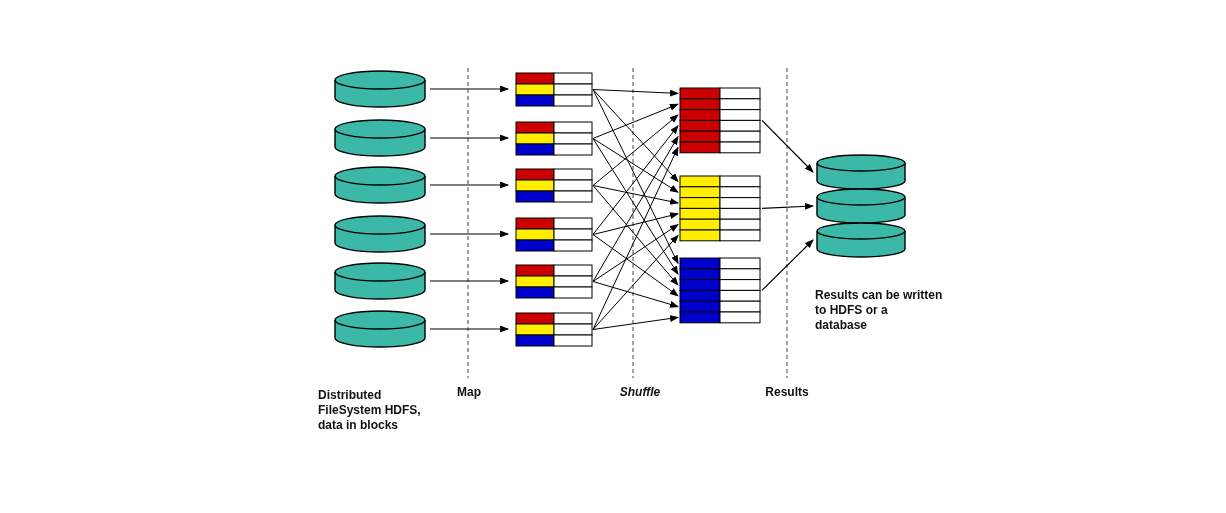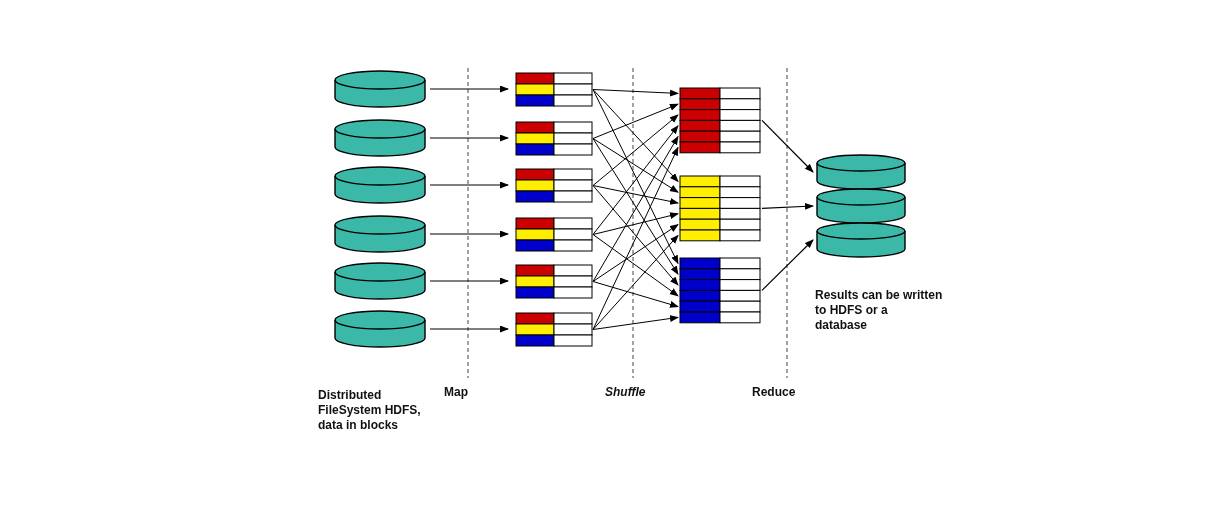--- a/index.html
+++ b/index.html
@@ -17,20 +17,21 @@
     font-weight:bold;
     color:#111;
     line-height:15px;
   }
   .caption span{display:block;}
   .phase-label{
     position:absolute;
     font-size:12px;
     font-weight:bold;
     color:#111;
+    text-align:center;
   }
 </style>
 </head>
 <body>
 
 <div id="stage">
 
   <svg class="diagram" width="1226" height="513">
       <defs>
         <marker id="arr" markerWidth="9" markerHeight="8" refX="8" refY="3.5" orient="auto" markerUnits="userSpaceOnUse">
@@ -192,21 +193,21 @@
       <g>
         <path d="M 817 231 L 817 249 A 44 8 0 0 0 905 249 L 905 231" fill="#3cb8a8" stroke="#000000" stroke-width="1.4"></path>
         <ellipse cx="861" cy="231" rx="44" ry="8" fill="#3cb8a8" stroke="#000000" stroke-width="1.4"></ellipse>
       </g>
     </svg>
 
   <div class="phase-label" style="left:444px;top:385px;width:50px;">Map</div>
 
   <div class="phase-label" style="left:605px;top:385px;width:70px;font-style:italic;">Shuffle</div>
 
-  <div class="phase-label" style="left:752px;top:385px;width:70px;">Reduce</div>
+  <div class="phase-label" style="left:752px;top:385px;width:70px;">Results</div>
 
   <div class="caption" style="left:318px;top:388px;width:130px;">
     <span>Distributed</span>
     <span>FileSystem HDFS,</span>
     <span>data in blocks</span>
   </div>
 
   <div class="caption" style="left:815px;top:288px;width:145px;">
     <span>Results can be written</span>
     <span>to HDFS or a</span>

